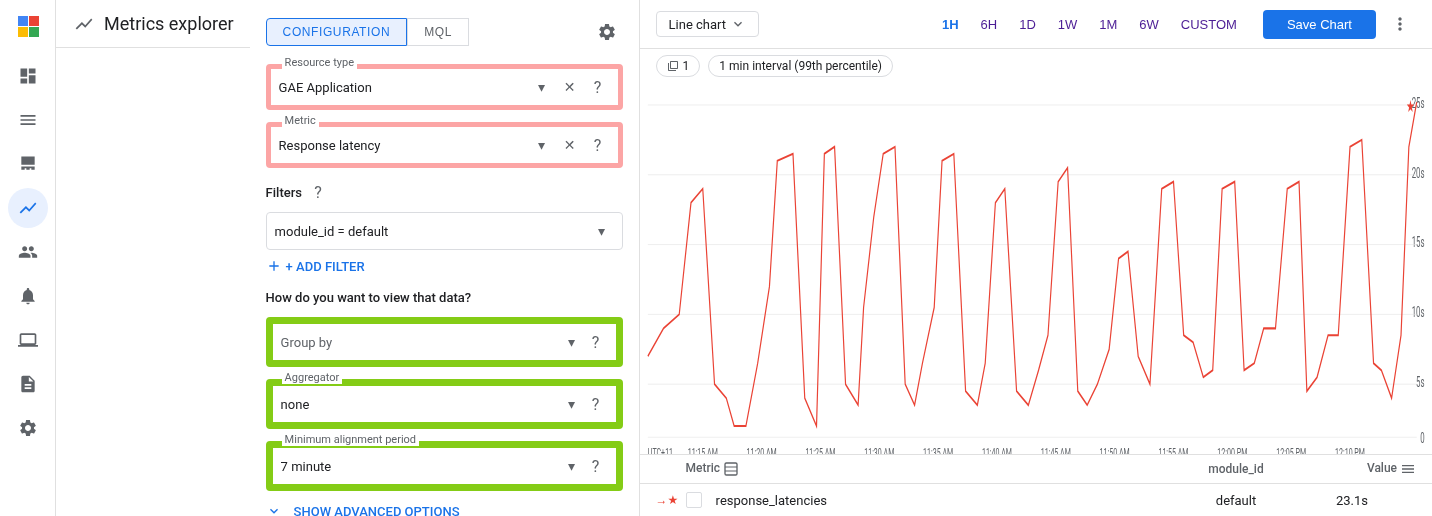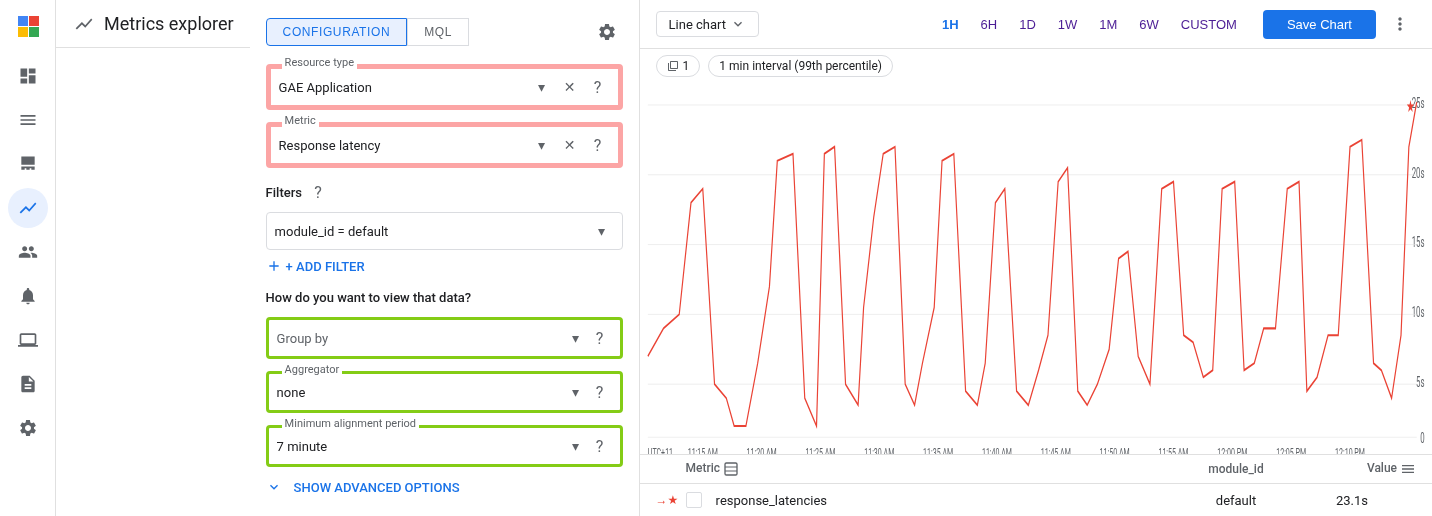--- a/index.html
+++ b/index.html
@@ -173,21 +173,21 @@
 
     
     .view-section-title {
       font-size: 13px;
       font-weight: 500;
       margin-bottom: 12px;
     }
 
     .select-box {
       width: 100%;
-      border: 3px solid #84cc16;
+      border: 7px solid #84cc16;
       border-radius: 4px;
       padding: 6px 8px;
       display: flex;
       align-items: center;
       cursor: pointer;
       background: #fff;
     }
     .select-value {
       flex: 1;
       font-size: 13px;

